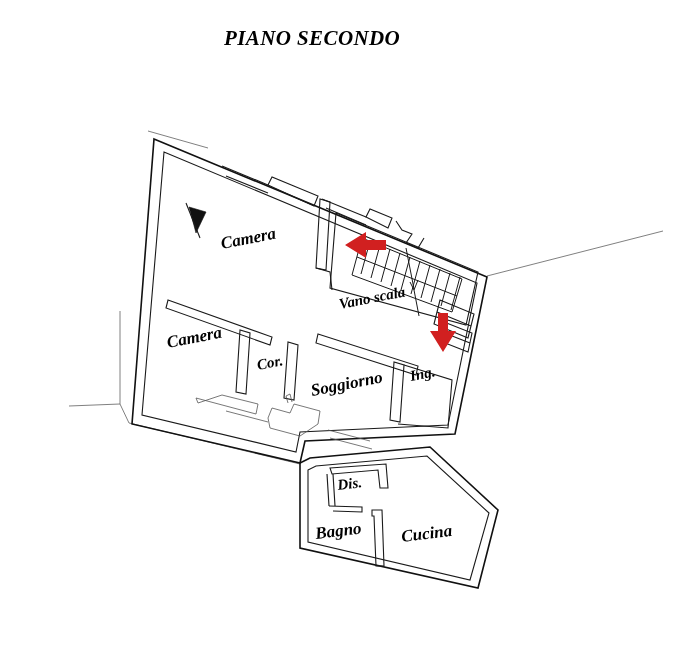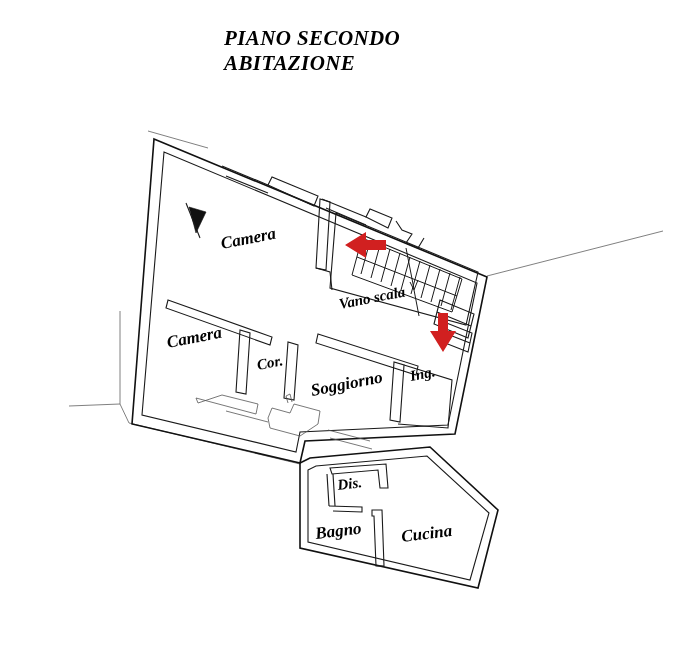--- a/index.html
+++ b/index.html
@@ -84,21 +84,20 @@
     stroke-width: 0.6;
   }
 </style>
 </head>
 <body>
 
 <div id="plan-root">
 
   <div class="title-block">
     <div class="title-line">PIANO SECONDO</div>
-    <div class="title-line">ABITAZIONE</div>
   </div>
 
   <svg id="floorplan-svg" width="677" height="668" viewBox="0 0 677 668">
 
     <g>
       <line class="guide-line" x1="148" y1="131" x2="208" y2="148"></line>
       <line class="guide-line" x1="487" y1="276" x2="663" y2="231"></line>
       <line class="guide-line" x1="120" y1="311" x2="120" y2="404"></line>
       <line class="guide-line" x1="69" y1="406" x2="120" y2="404"></line>
       <line class="guide-line" x1="120" y1="404" x2="129" y2="423"></line>

